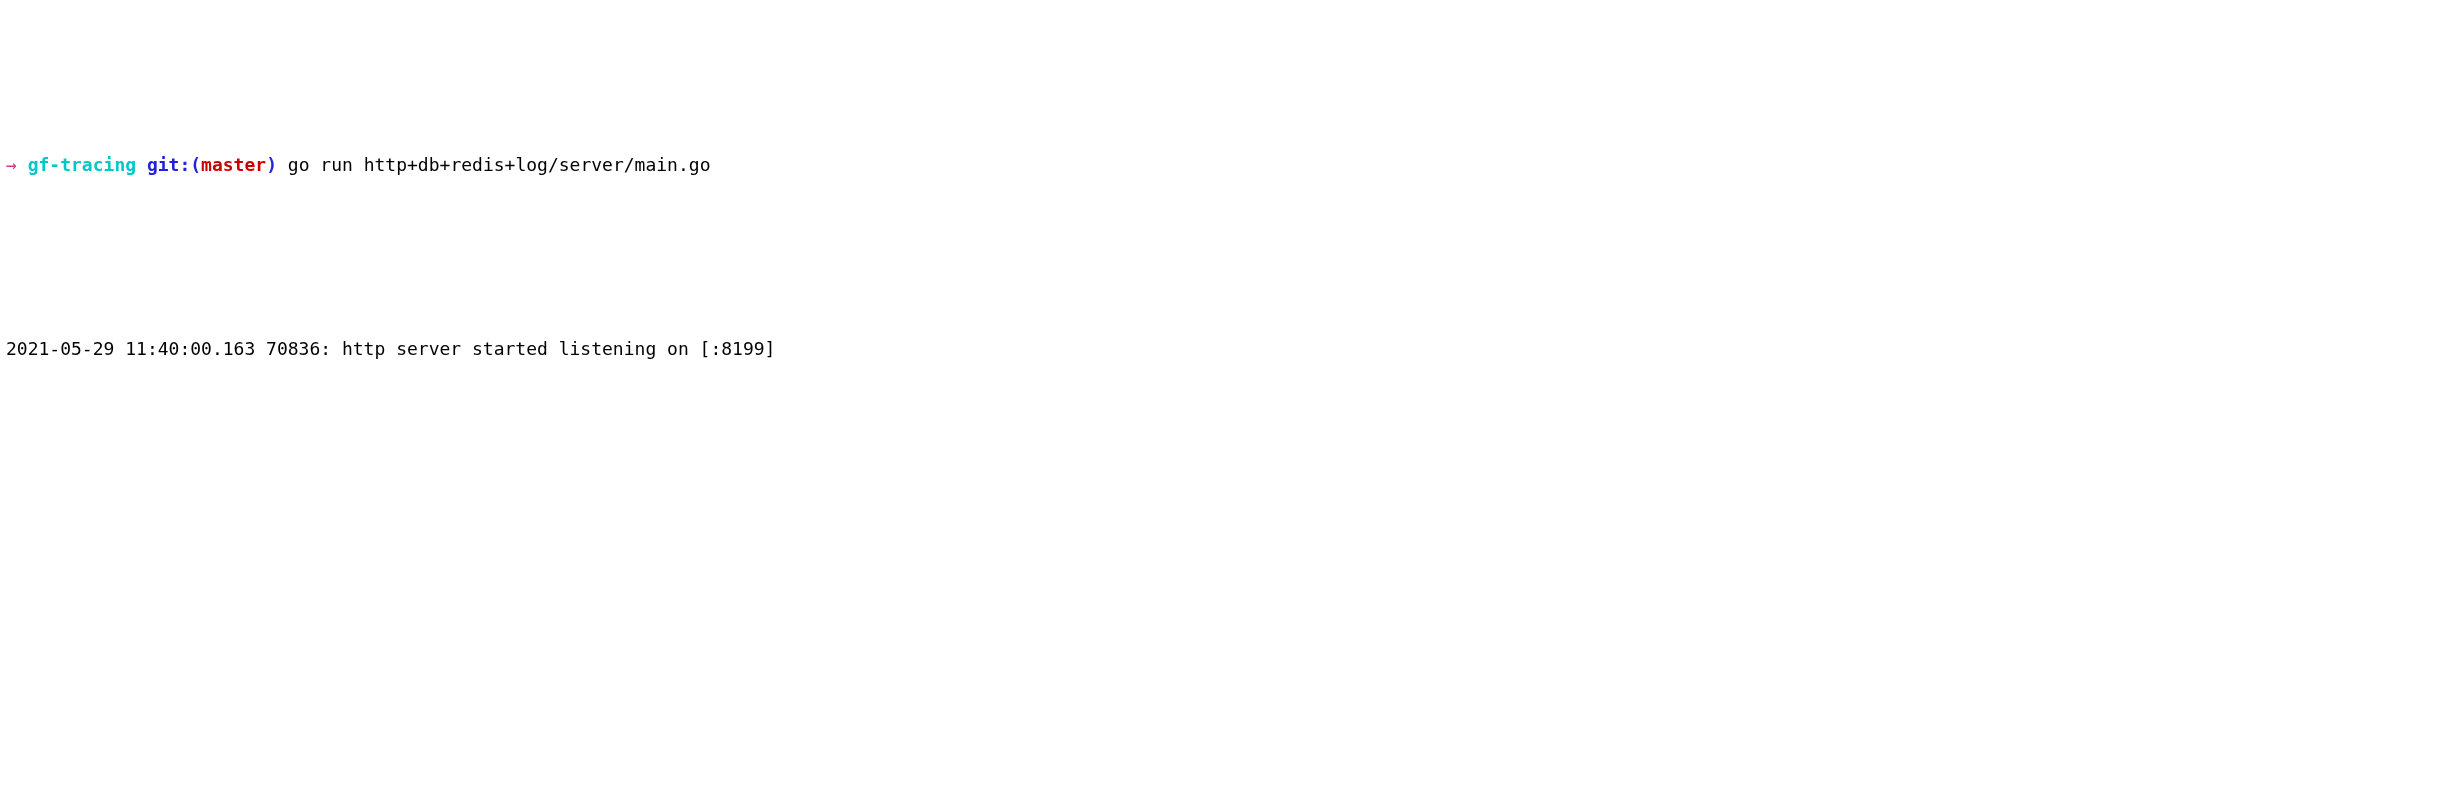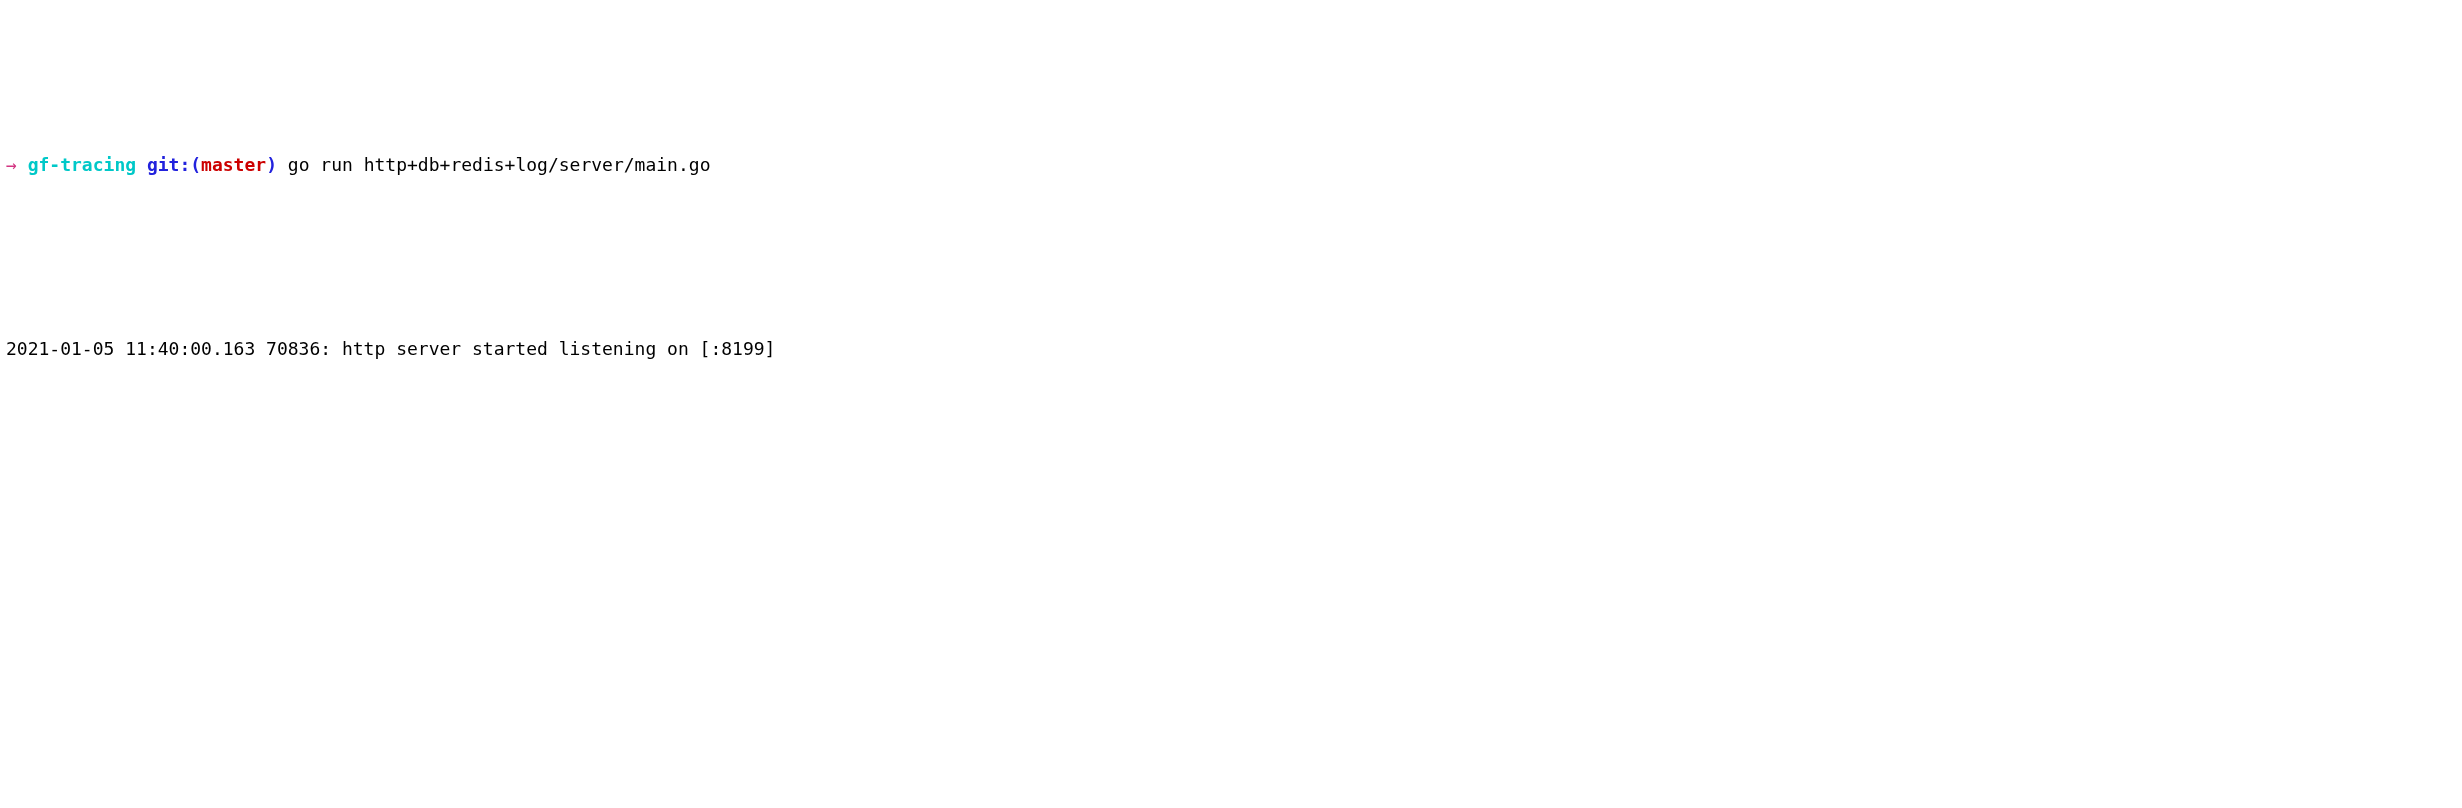--- a/index.html
+++ b/index.html
@@ -43,21 +43,21 @@
   .c-branch{ color: #cc0000; font-weight: bold; }
   .c-cmd   { color: #000000; }
 </style>
 </head>
 <body>
 
 <div id="terminal">
 
   <div class="line"><span class="seg c-arrow">→</span><span class="seg"> </span><span class="seg c-dir">gf-tracing</span><span class="seg"> </span><span class="seg c-git">git:</span><span class="seg c-paren">(</span><span class="seg c-branch">master</span><span class="seg c-paren">)</span><span class="seg"> </span><span class="seg c-cmd">go run http+db+redis+log/server/main.go</span></div>
 
-  <div class="line">2021-01-05 11:40:00.163 70836: http server started listening on [:8199]</div>
+  <div class="line">2021-05-29 11:40:00.163 70836: http server started listening on [:8199]</div>
 
   <div class="blank"></div>
 
   
   
   
   
   
   
   

